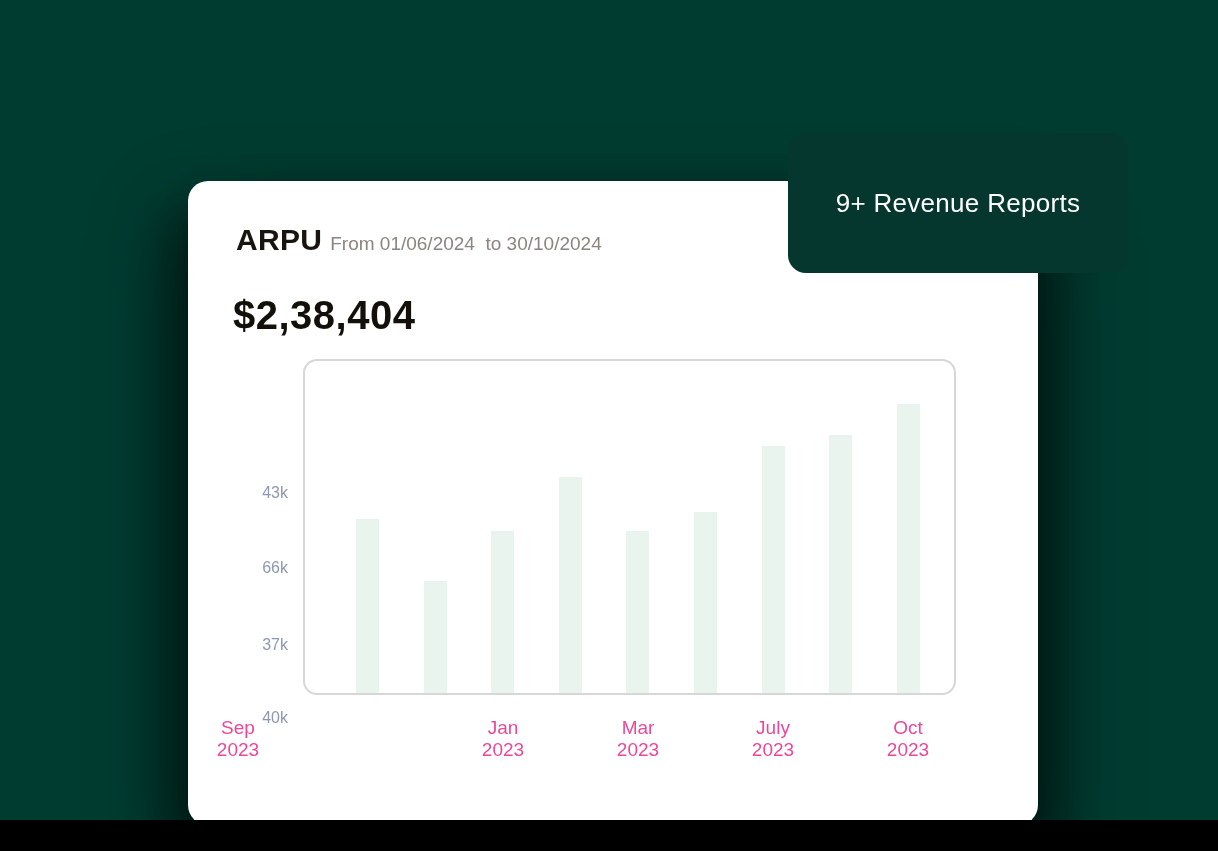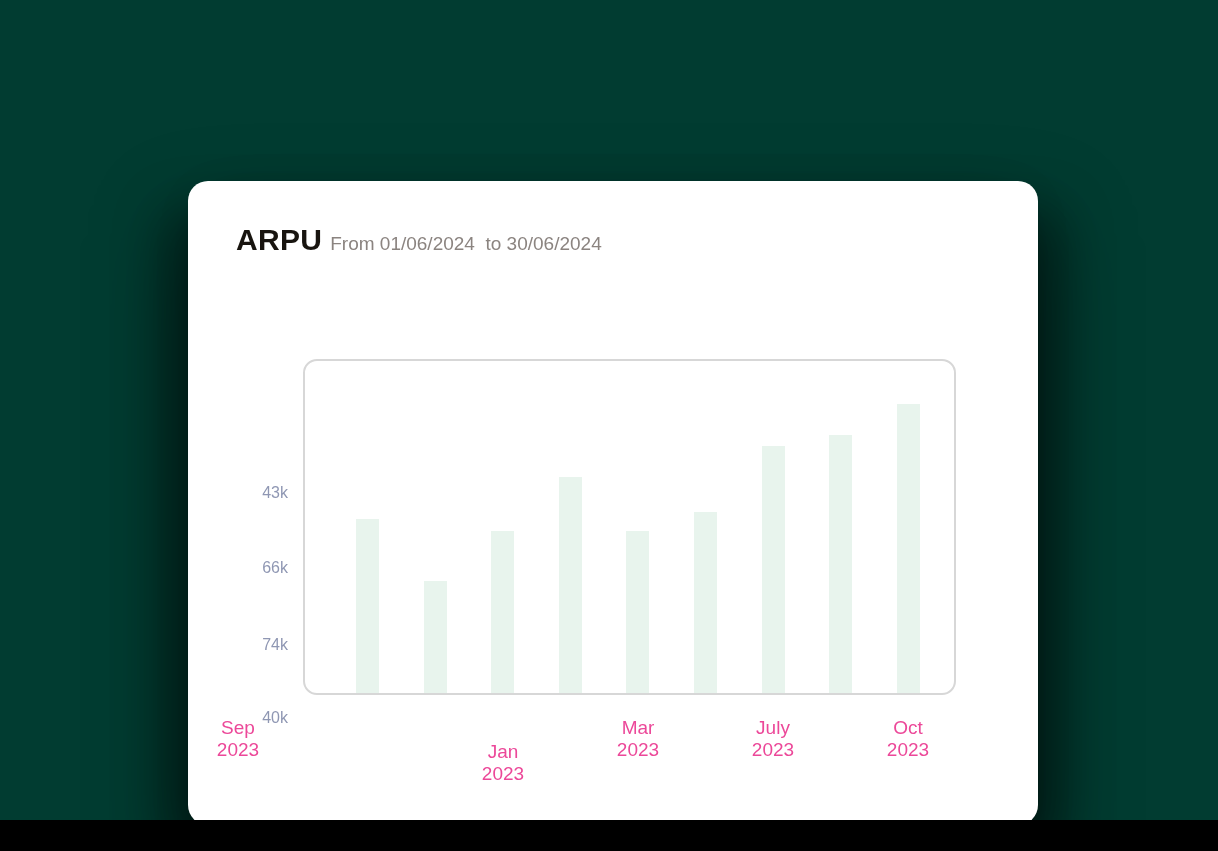--- a/index.html
+++ b/index.html
@@ -124,55 +124,59 @@
   .x-tick {
     position: absolute;
     top: 536px;
     width: 100px;
     text-align: center;
     font-size: 19px;
     line-height: 22px;
     color: #ec4899;
   }
   .x-tick:nth-of-type(1) { left: 129px; }
-  .x-tick:nth-of-type(2) { left: 265px; margin-top: 24px; }
+  .x-tick:nth-of-type(2) { left: 265px; }
   .x-tick:nth-of-type(3) { left: 400px; }
   .x-tick:nth-of-type(4) { left: 535px; }
   .x-tick:nth-of-type(5) { left: 670px; }
 
   
   .bottom-bar {
     position: absolute;
     left: 0;
     top: 820px;
     width: 1218px;
     height: 31px;
     background: #000000;
     z-index: 9;
   }
 </style>
 </head>
 <body>
 
 <div class="screen">
 
+  <div class="badge">
+    <span class="badge-label">9+ Revenue Reports</span>
+  </div>
 
   <div class="card">
 
     <div class="title-row">
       <span class="card-title">ARPU</span>
-      <span class="card-subtitle">From 01/06/2024  to 30/06/2024</span>
+      <span class="card-subtitle">From 01/06/2024  to 30/10/2024</span>
     </div>
 
+    <div class="card-value">$2,38,404</div>
 
     <div class="chart">
 
       <span class="y-tick">43k</span>
       <span class="y-tick">66k</span>
-      <span class="y-tick">74k</span>
+      <span class="y-tick">37k</span>
       <span class="y-tick">40k</span>
 
       <div class="chart-frame">
         <div class="plot-area">
             <div class="bar" style="left: 51px; width: 23px; height: 173.7px; background: rgb(232, 244, 237);"></div>
             <div class="bar" style="left: 118.6px; width: 23px; height: 112.4px; background: rgb(232, 244, 237);"></div>
             <div class="bar" style="left: 186.2px; width: 23px; height: 162.2px; background: rgb(232, 244, 237);"></div>
             <div class="bar" style="left: 253.8px; width: 23px; height: 215.9px; background: rgb(232, 244, 237);"></div>
             <div class="bar" style="left: 321.4px; width: 23px; height: 162.2px; background: rgb(232, 244, 237);"></div>
             <div class="bar" style="left: 389px; width: 23px; height: 181.4px; background: rgb(232, 244, 237);"></div>

